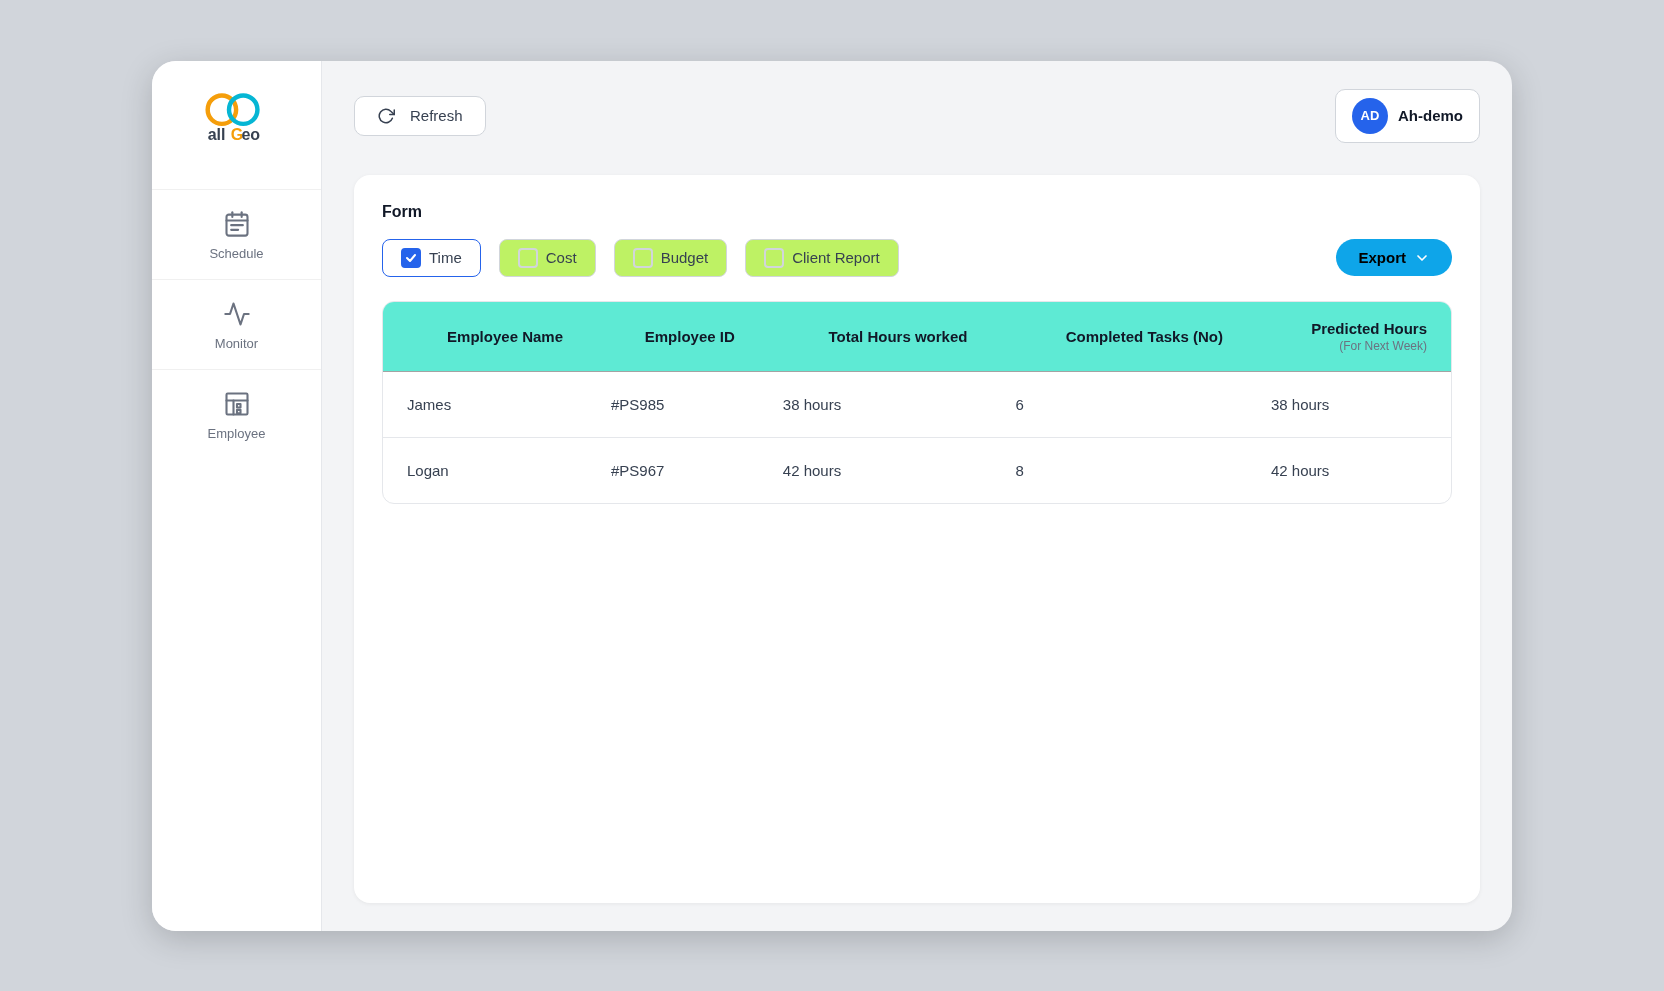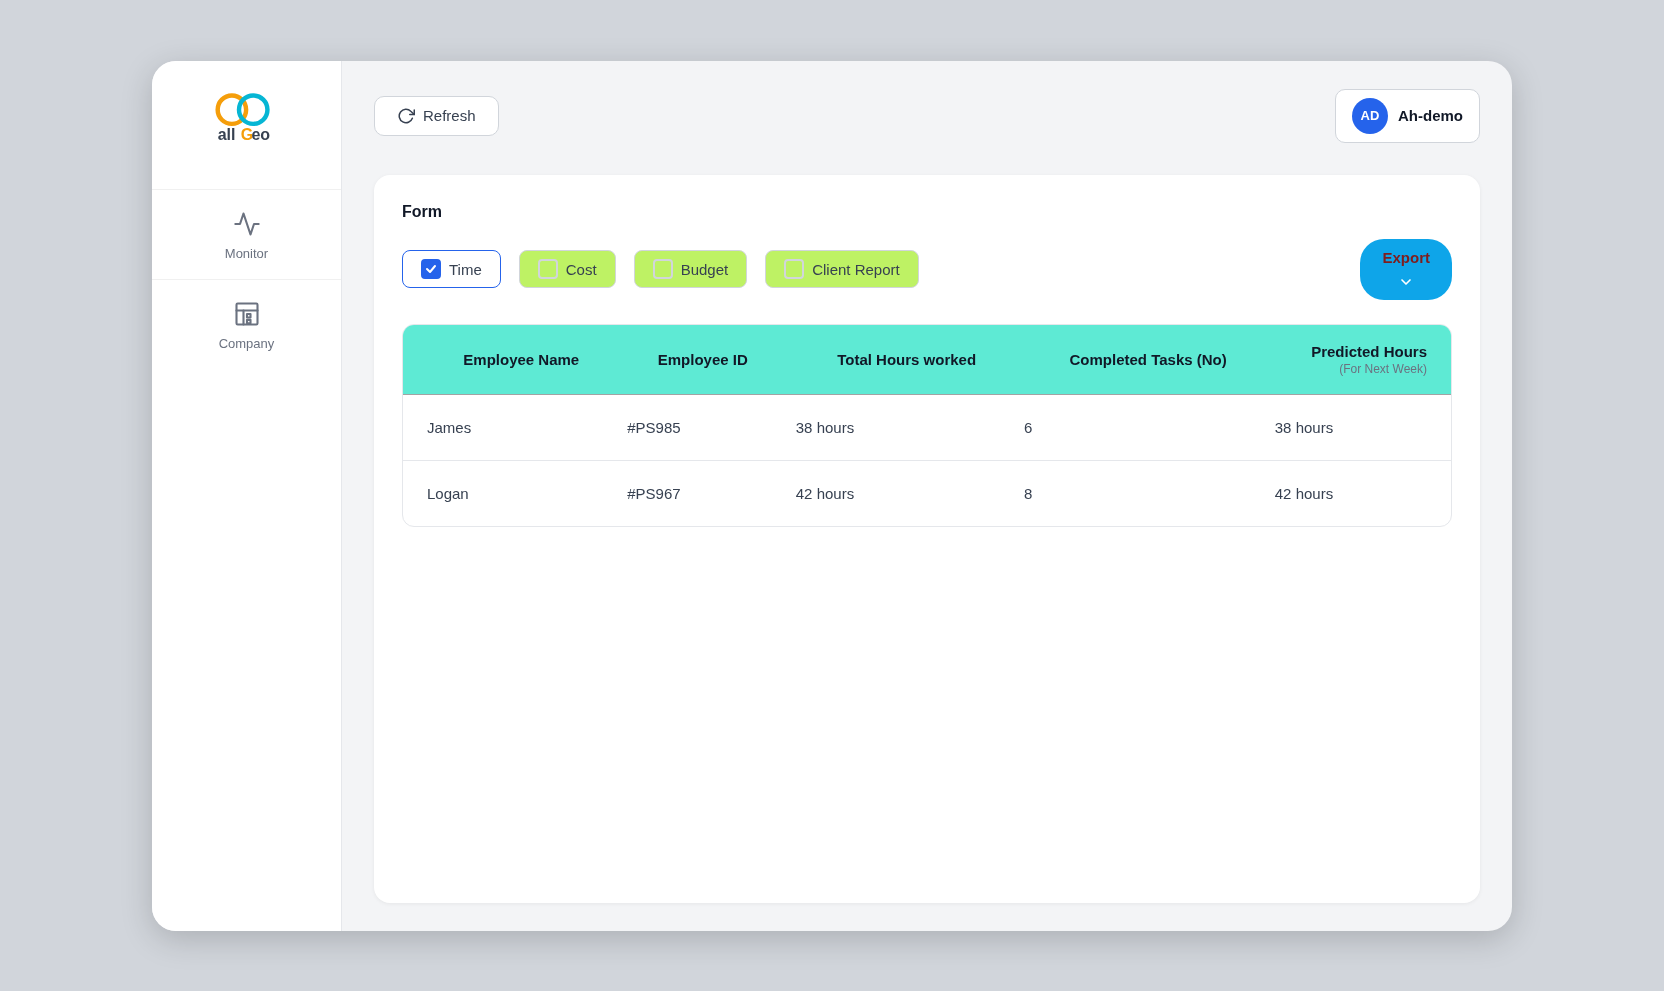--- a/index.html
+++ b/index.html
@@ -18,21 +18,21 @@
       height: 870px;
       background: #f3f4f6;
       border-radius: 24px;
       display: flex;
       overflow: hidden;
       box-shadow: 0 8px 32px rgba(0,0,0,0.18);
     }
 
     
     .sidebar {
-      width: 190px;
+      width: 170px;
       background: #ffffff;
       display: flex;
       flex-direction: column;
       align-items: center;
       padding: 28px 0 20px;
       border-right: 1px solid #e5e7eb;
       flex-shrink: 0;
     }
 
     .logo-area {
@@ -120,21 +120,21 @@
 
     .page-title {
       font-size: 22px;
       font-weight: 700;
       color: #111827;
     }
 
     .refresh-btn {
       display: flex;
       align-items: center;
-      gap: 8px;
+      gap: 15px;
       padding: 10px 22px;
       border: 1.5px solid #d1d5db;
       border-radius: 10px;
       background: #ffffff;
       font-size: 15px;
       color: #374151;
       cursor: pointer;
       font-weight: 500;
     }
 
@@ -234,25 +234,24 @@
     }
 
     .export-btn {
       display: flex;
       align-items: center;
       gap: 8px;
       padding: 10px 22px;
       background: #0ea5e9;
       border: none;
       border-radius: 24px;
-      color: #7f1d1d;
+      color: #000000;
       font-size: 15px;
       font-weight: 600;
       cursor: pointer;
-      flex-direction: column;
     }
 
     
     .table-container {
       border: 1px solid #e5e7eb;
       border-radius: 12px;
       overflow: hidden;
     }
 
     table {
@@ -305,20 +304,33 @@
         <ellipse cx="52" cy="22" rx="16" ry="16" fill="none" stroke="#06b6d4" stroke-width="5"></ellipse>
         <text x="12" y="56" font-size="18" font-weight="900" fill="#374151">all</text>
         <text x="38" y="56" font-size="18" font-weight="900" fill="#f59e0b">G</text>
         <text x="50" y="56" font-size="18" font-weight="900" fill="#374151">eo</text>
       </svg>
     </div>
 
     <nav class="nav-items">
 
 
+      <div class="nav-item">
+        <div class="nav-icon">
+          <svg width="28" height="28" viewBox="0 0 24 24" fill="none" stroke="#6b7280" stroke-width="1.8" stroke-linecap="round" stroke-linejoin="round">
+            <rect x="3" y="4" width="18" height="18" rx="2"></rect>
+            <line x1="3" y1="9" x2="21" y2="9"></line>
+            <line x1="8" y1="2" x2="8" y2="6"></line>
+            <line x1="16" y1="2" x2="16" y2="6"></line>
+            <line x1="7" y1="13" x2="17" y2="13"></line>
+            <line x1="7" y1="17" x2="13" y2="17"></line>
+          </svg>
+        </div>
+        <span class="nav-label">Schedule</span>
+      </div>
 
       <div class="nav-item">
         <div class="nav-icon">
           <svg width="28" height="28" viewBox="0 0 24 24" fill="none" stroke="#6b7280" stroke-width="1.8" stroke-linecap="round" stroke-linejoin="round">
             <polyline points="22 12 18 12 15 21 9 3 6 12 2 12"></polyline>
           </svg>
         </div>
         <span class="nav-label">Monitor</span>
       </div>
 
@@ -326,21 +338,21 @@
       <div class="nav-item">
         <div class="nav-icon">
           <svg width="28" height="28" viewBox="0 0 24 24" fill="none" stroke="#6b7280" stroke-width="1.8" stroke-linecap="round" stroke-linejoin="round">
             <rect x="3" y="3" width="18" height="18" rx="1"></rect>
             <line x1="3" y1="9" x2="21" y2="9"></line>
             <line x1="9" y1="9" x2="9" y2="21"></line>
             <rect x="12" y="12" width="3" height="3"></rect>
             <rect x="12" y="17" width="3" height="3"></rect>
           </svg>
         </div>
-        <span class="nav-label">Company</span>
+        <span class="nav-label">Employee</span>
       </div>
 
     </nav>
   </aside>
 
   <main class="main-content">
 
     <header class="header">
       <div class="header-left">
         <button class="refresh-btn">

